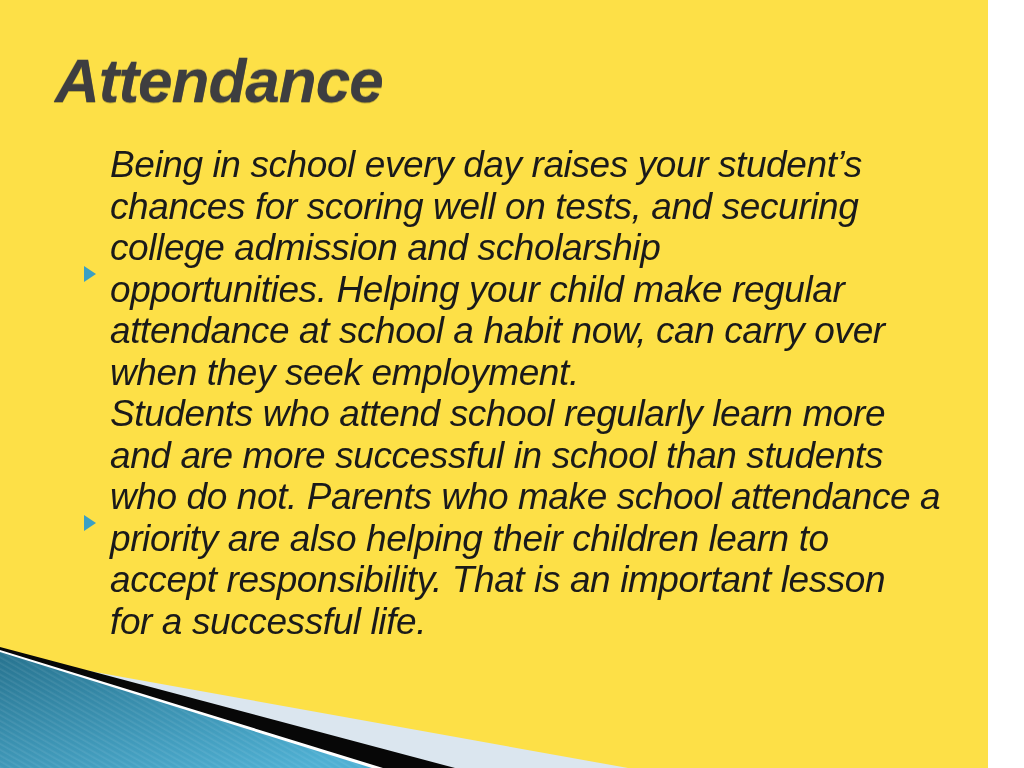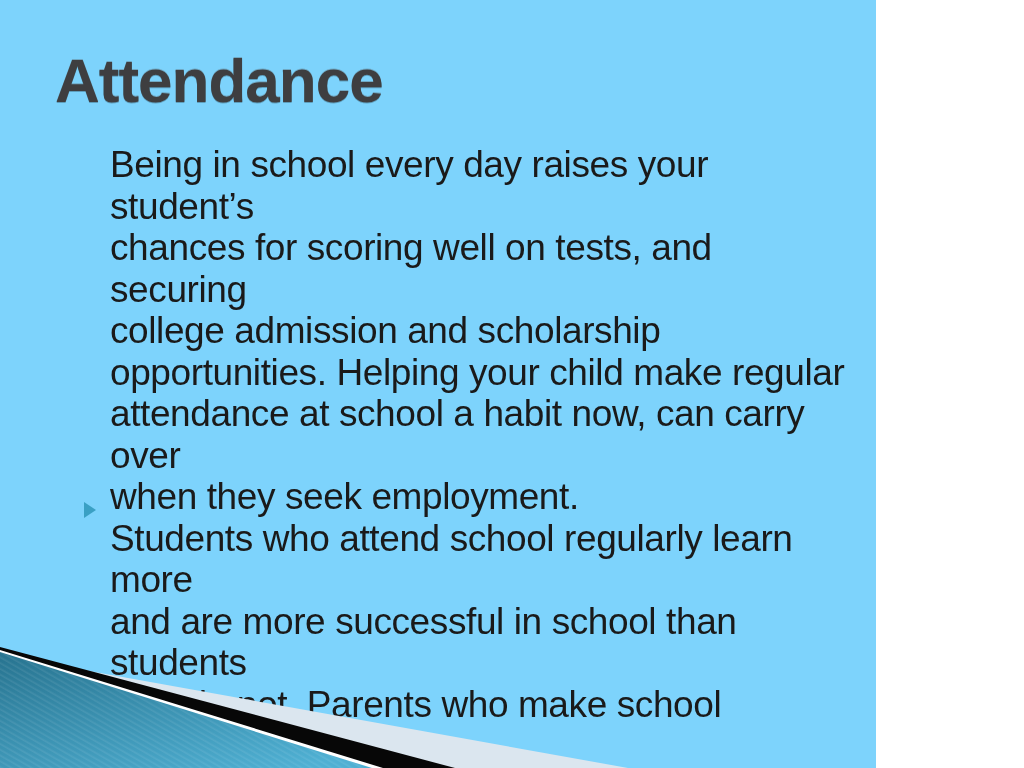--- a/index.html
+++ b/index.html
@@ -2,25 +2,26 @@
 <html><head>
 <meta charset="utf-8">
 <style>
   html, body {
     margin: 0;
     padding: 0;
     background: #ffffff;
   }
   .slide {
     position: relative;
-    width: 876px;
+    width: 988px;
     height: 768px;
-    background: #7dd3fc;
+    background: #fde047;
     overflow: hidden;
     font-family: "Liberation Sans", "DejaVu Sans", sans-serif;
+    font-style: italic;
   }
   .title {
     position: absolute;
     left: 55px;
     top: 50px;
     margin: 0;
     font-size: 62px;
     font-weight: bold;
     letter-spacing: -1px;
     line-height: 62px;
@@ -28,21 +29,21 @@
     text-shadow: 0 1px 0 rgba(0,0,0,0.25), 0 -1px 0 rgba(90,90,90,0.35);
   }
   .content {
     position: absolute;
     left: 84px;
     top: 144px;
     right: 30px;
   }
   .bullet {
     display: flex;
-    align-items: flex-end;
+    align-items: center;
   }
   .bullet + .bullet {
   }
   .marker {
     flex: 0 0 auto;
     width: 0;
     height: 0;
     margin-top: 11px;
     margin-right: 14px;
     border-top: 8px solid transparent;

